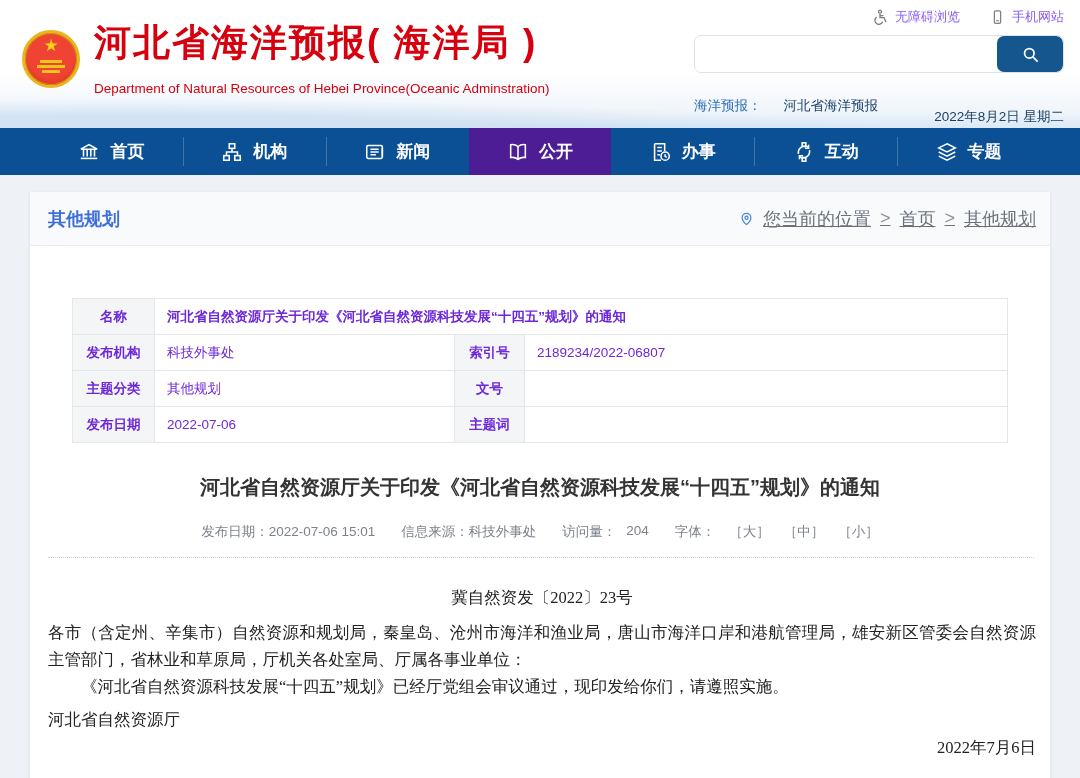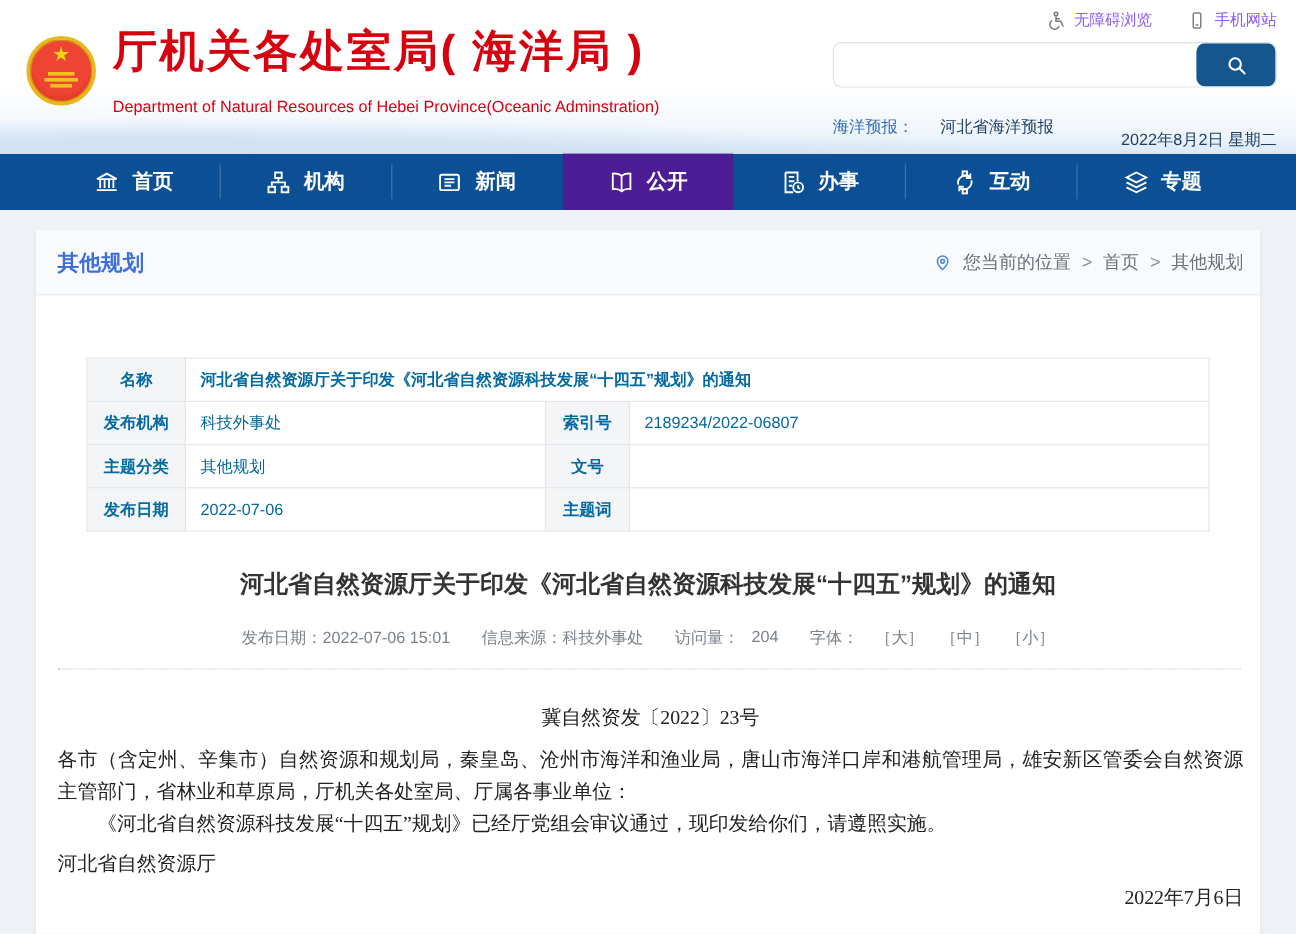--- a/index.html
+++ b/index.html
@@ -53,27 +53,27 @@
   .nav-item.active { background:#4c1d95; }
   .nav-item.active::before, .nav-item.active + .nav-item::before { display:none; }
   .nav-item svg { stroke:#fff; }
 
   
   .card { width:1020px; margin:17px auto 0; background:#fff; box-shadow:0 1px 4px rgba(40,60,90,.08);
     min-height:590px; }
   .section-bar { height:54px; background:#f8fafc; border-bottom:1px solid #e8ebf0;
     display:flex; align-items:center; padding:0 14px 0 18px; }
   .section-title { color:#3e6fd8; font-size:18px; font-weight:bold; }
-  .crumbs { margin-left:auto; display:flex; align-items:center; gap:9px; color:#6b7179; font-size:15px; }
+  .crumbs { margin-left:auto; display:flex; align-items:center; gap:9px; color:#6b7179; font-size:18px;text-decoration:underline; }
   .crumbs .sep { color:#8a9098; }
   .crumbs .crumb-link { cursor:pointer; }
 
   
   .info-table { width:936px; margin:52px auto 0; border-collapse:collapse; table-layout:fixed;
-    font-size:13.5px; color:#0369a1; }
+    font-size:13.5px; color:#6d28d9; }
   .info-table td { border:1px solid #e4e6e9; height:36px; padding:4px 12px; background:#fff; }
   .info-table td.lbl { background:#f4f5f6; font-weight:bold; text-align:center; padding:4px 6px; }
   .info-table tr:first-child td.val { font-weight:bold; }
 
   
   .article-title { margin:30px 40px 0; text-align:center; color:#333;
     font-size:20px; font-weight:bold; line-height:28px; }
   .meta-row { margin-top:22px; display:flex; justify-content:center; align-items:center;
     gap:26px; color:#7c828a; font-size:13.5px; }
   .meta-row .visits { display:flex; gap:10px; }
@@ -98,21 +98,21 @@
   <div class="brand">
     <div class="emblem">
       <span class="star">★</span>
       <span class="gate">
           <i></i>
           <i></i>
           <i></i>
         </span>
     </div>
     <div class="brand-text">
-      <div class="cn">厅机关各处室局( 海洋局 )</div>
+      <div class="cn">河北省海洋预报( 海洋局 )</div>
       <div class="en">Department of Natural Resources of Hebei Province(Oceanic Adminstration)</div>
     </div>
   </div>
 
   <div class="utility">
     <span class="u-item">
       <svg width="16" height="16" viewBox="0 0 24 24" fill="none" stroke-width="2">
         <circle cx="12" cy="4" r="2.2"></circle>
           <path d="M12 7v6h6l3 7"></path>
           <path d="M12 10h5"></path>

